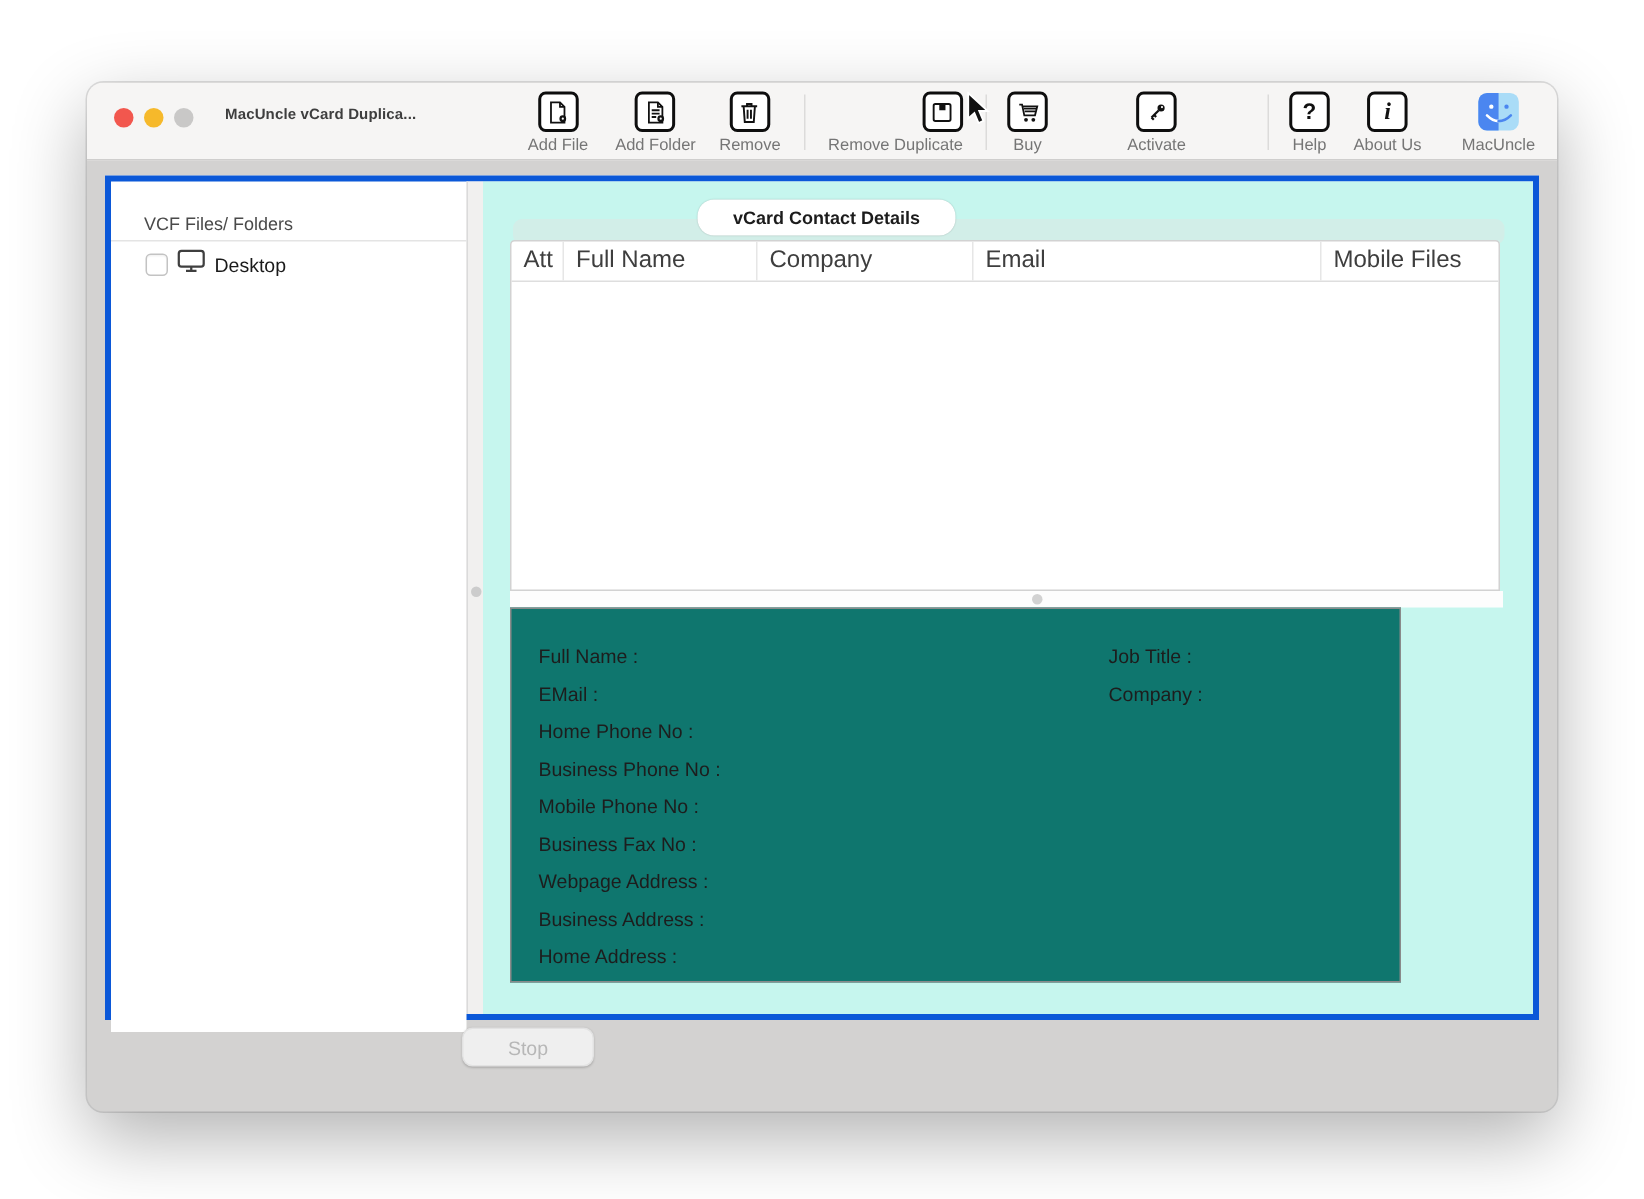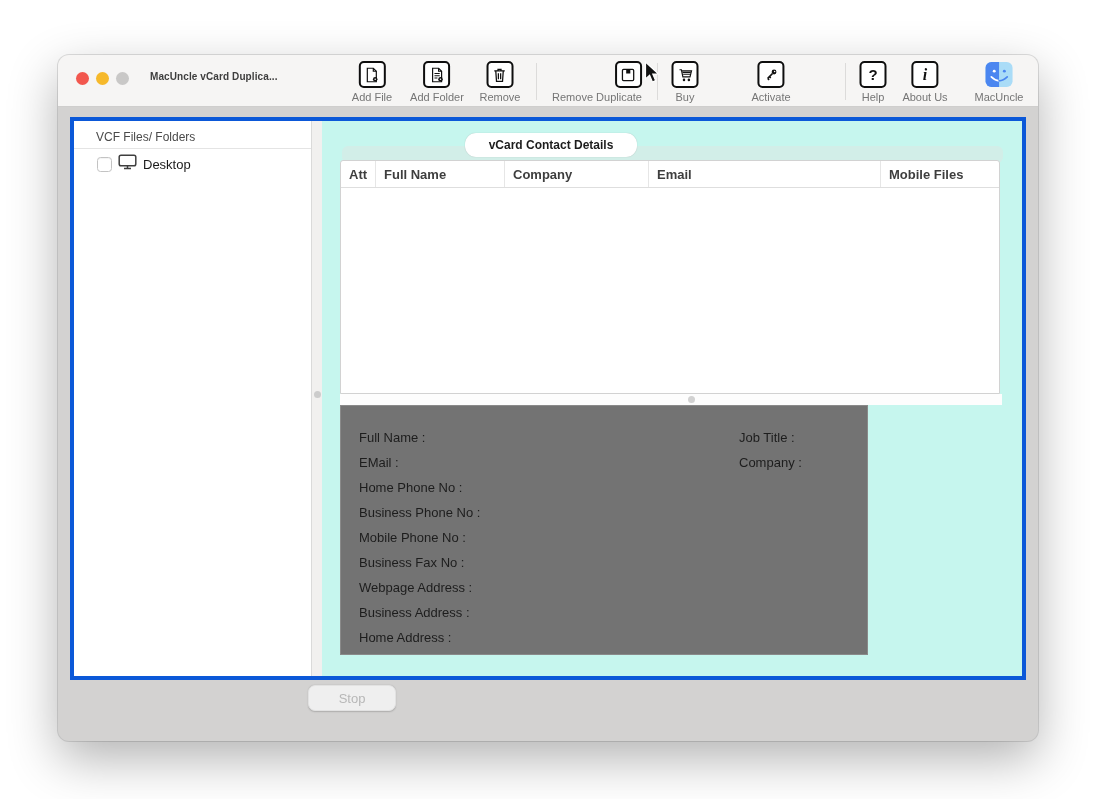--- a/index.html
+++ b/index.html
@@ -37,21 +37,21 @@
   .tb-label { margin-top:3px; font-size:11px; color:#757575; white-space:nowrap; }
   .glyph-text { font-size:15px; font-weight:bold; color:#111; line-height:1; }
   .glyph-text.italic { font-family:"Liberation Serif", serif; font-style:italic; font-size:16px; }
   .tb-sep { position:absolute; top:8px; width:1px; height:37px; background:#dcdbda; }
 
   
   .mainbox {
     position:absolute; left:12px; top:62px; width:956px; height:563px;
     border:4px solid #0b58d8; background:#ffffff;
   }
-  .sidebar { position:absolute; left:0; top:0; width:237px; height:100%; background:#ffffff; }
+  .sidebar { position:absolute; left:0; top:12px; width:237px; height:100%; background:#ffffff; }
   .sidebar-header { position:absolute; left:22px; top:9px; font-size:12px; color:#4a4a4a; }
   .sidebar-divider { position:absolute; left:0; top:27px; width:100%; height:1px; background:#e4e4e4; }
   .tree-row { position:absolute; left:0; top:32px; height:22px; display:flex; align-items:center; }
   .checkbox {
     margin-left:23px; width:15px; height:15px; background:#fff;
     border:1px solid #c3c3c3; border-radius:3.5px;
     box-shadow:inset 0 1px 1px rgba(0,0,0,.05);
   }
   .tree-icon { margin-left:6px; }
   .tree-label { margin-left:6px; font-size:13px; color:#1a1a1a; }
@@ -76,32 +76,32 @@
   .tab.active { left:143px; width:172px; background:#ffffff; box-shadow:0 0 1px rgba(0,0,0,.25); }
   .tab.inactive { left:319px; width:234px; background:#c8ece5; }
 
   .table {
     position:absolute; left:18px; top:39px; width:660px; height:234px;
     background:#ffffff; border:1px solid #d2d2d2; border-radius:3px 3px 0 0;
   }
   .thead { display:flex; height:27px; border-bottom:1px solid #dedede; }
   .th {
     display:flex; align-items:center; padding-left:8px;
-    font-size:13px; color:#3e3e3e; white-space:nowrap; overflow:hidden;font-weight:bold;
+    font-size:16px; color:#3e3e3e; white-space:nowrap; overflow:hidden;
   }
   .th + .th { border-left:1px solid #e6e6e6; }
   .th.c0 { width:34px; } .th.c1 { width:129px; } .th.c2 { width:232px; }
   .th.c3 { width:144px; } .th.c4 { width:119px; }
 
   .hsplit { position:absolute; left:18px; top:273px; width:662px; height:11px; background:#fdfdfd; }
   .h-dot { position:absolute; left:348px; top:2px; width:7px; height:7px; border-radius:50%; background:#d2d2d2; }
 
   .details {
-    position:absolute; left:18px; top:284px; width:528px; height:250px;
-    background:#737373; border:1px solid #8a8a8a; overflow:hidden;
+    position:absolute; left:18px; top:284px; width:594px; height:250px;
+    background:#0f766e; border:1px solid #8a8a8a; overflow:hidden;
   }
   .field {
     position:absolute; font-size:13px; color:#1d1d1d; white-space:nowrap;
   }
 
   .stop-btn {
     position:absolute; left:250px; top:630px; width:88px; height:26px;
     background:#efefef; border:1px solid #e2e2e2; border-radius:7px;
     box-shadow:0 .5px 1.5px rgba(0,0,0,.18);
     display:flex; align-items:center; justify-content:center;

